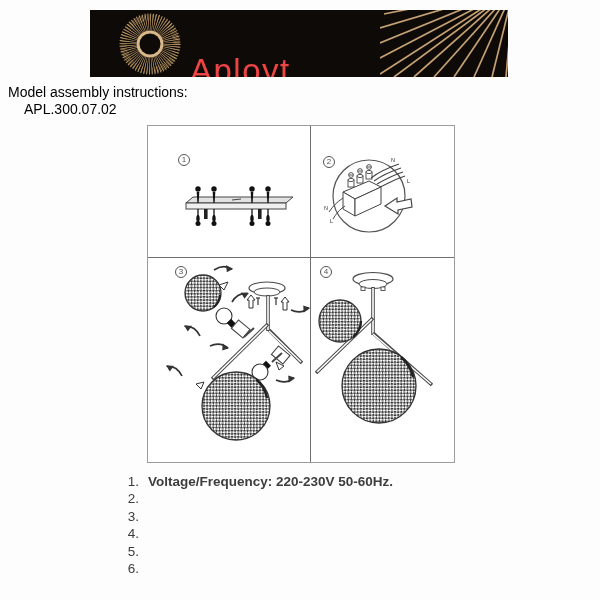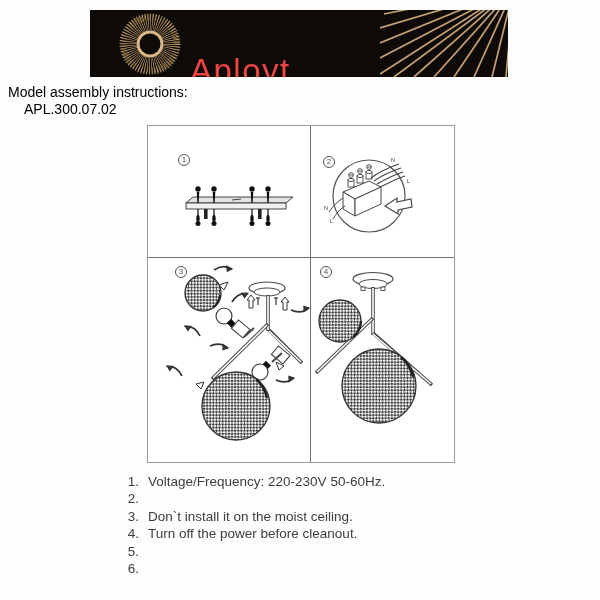--- a/index.html
+++ b/index.html
@@ -32,21 +32,21 @@
   .c4 { left:163px; top:132px; width:143px; height:204px; }
   .badge { position:absolute; width:12px; height:12px; border:1px solid #555; border-radius:50%;
            font-size:8px; line-height:10px; text-align:center; color:#555; background:#fff; }
   .b1 { left:30px; top:28px; } .b2 { left:12px; top:30px; }
   .b3 { left:27px; top:8px;  } .b4 { left:9px;  top:8px;  }
 
   
   .list { position:absolute; left:117px; top:473px; width:420px; color:#3d3d3d; }
   .row { display:flex; font-size:13.5px; line-height:17.4px; }
   .row .n { width:22px; flex:0 0 22px; text-align:right; }
-  .row .t { padding-left:9px; }
+  .row .t { padding-left:9px;font-weight:bold; }
 </style>
 </head>
 <body>
 
 <div class="page">
 
   <div class="banner">
     <svg class="sunburst" width="64" height="64" viewBox="-32 -32 64 64">
       <circle r="22" fill="none" stroke="#c9a571" stroke-width="17" stroke-dasharray="0.7 1.45"></circle>
       <circle r="26.5" fill="none" stroke="#a8854f" stroke-width="6" stroke-dasharray="0.55 2.2"></circle>
@@ -271,25 +271,23 @@
   <div class="list">
     <div class="row">
       <span class="n">1.</span>
       <span class="t">Voltage/Frequency: 220-230V 50-60Hz.</span>
     </div>
     <div class="row">
       <span class="n">2.</span>
     </div>
     <div class="row">
       <span class="n">3.</span>
-      <span class="t">Don`t install it on the moist ceiling.</span>
     </div>
     <div class="row">
       <span class="n">4.</span>
-      <span class="t">Turn off the power before cleanout.</span>
     </div>
     <div class="row">
       <span class="n">5.</span>
     </div>
     <div class="row">
       <span class="n">6.</span>
     </div>
   </div>
 
 </div>

